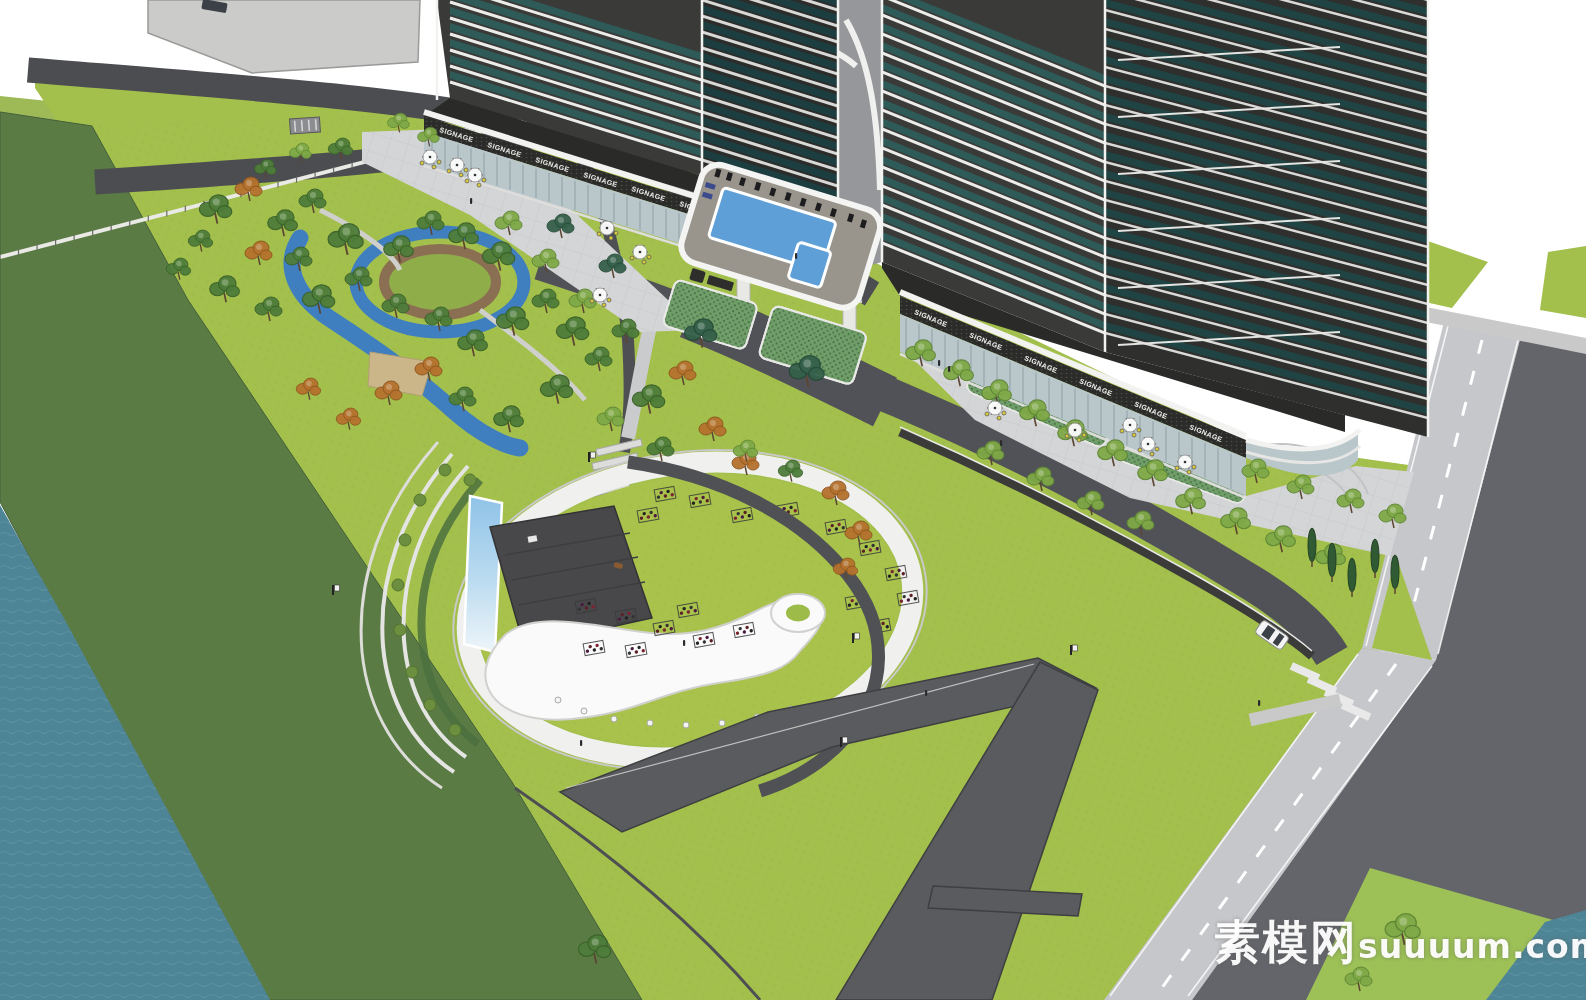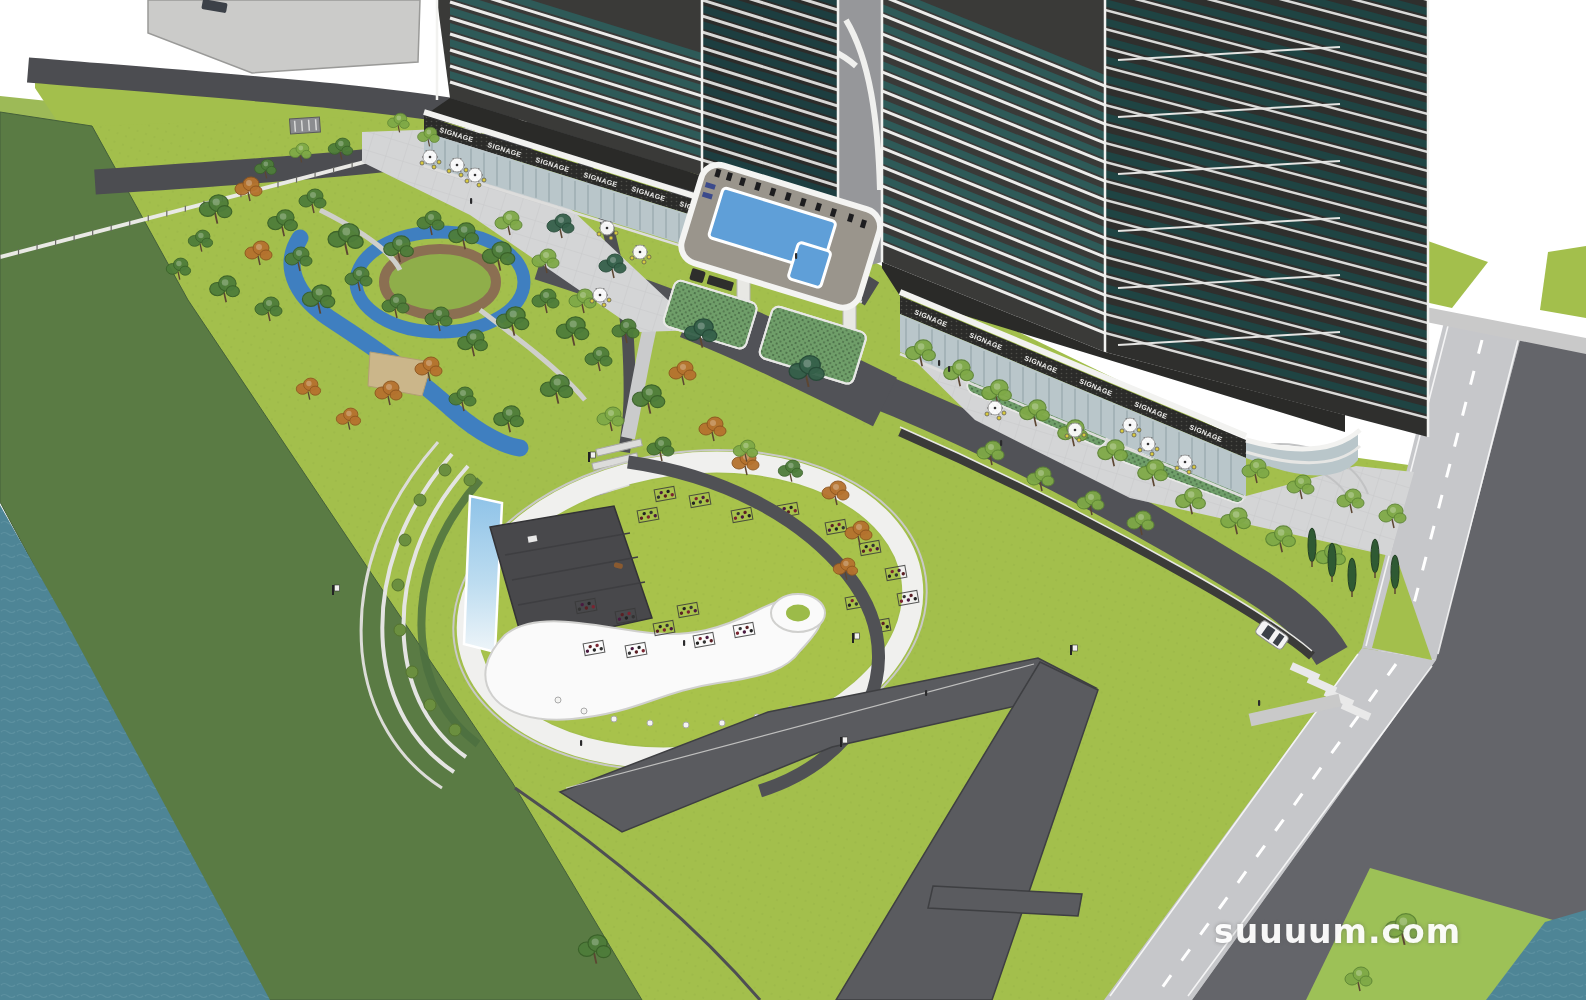--- a/index.html
+++ b/index.html
@@ -1424,15 +1424,16 @@
     <g transform="rotate(35 1272 635)">
       <rect x="1256" y="627" width="32" height="16" rx="4" fill="#f4f4f4" stroke="#8a8a8a"></rect>
       <rect x="1263" y="629" width="9" height="12" fill="#3c4148"></rect>
           <rect x="1277" y="629" width="6" height="12" fill="#3c4148"></rect>
     </g>
     <rect x="202" y="1" width="25" height="10" rx="2" fill="#3c4148" transform="rotate(10 214 6)"></rect>
   </g>
 </svg>
 
 <div class="watermark">
+  <span class="cn">素模网</span>
       <span class="en"><span>suuuum.com</span></span>
 </div>
 </div>
 
 </body></html>

